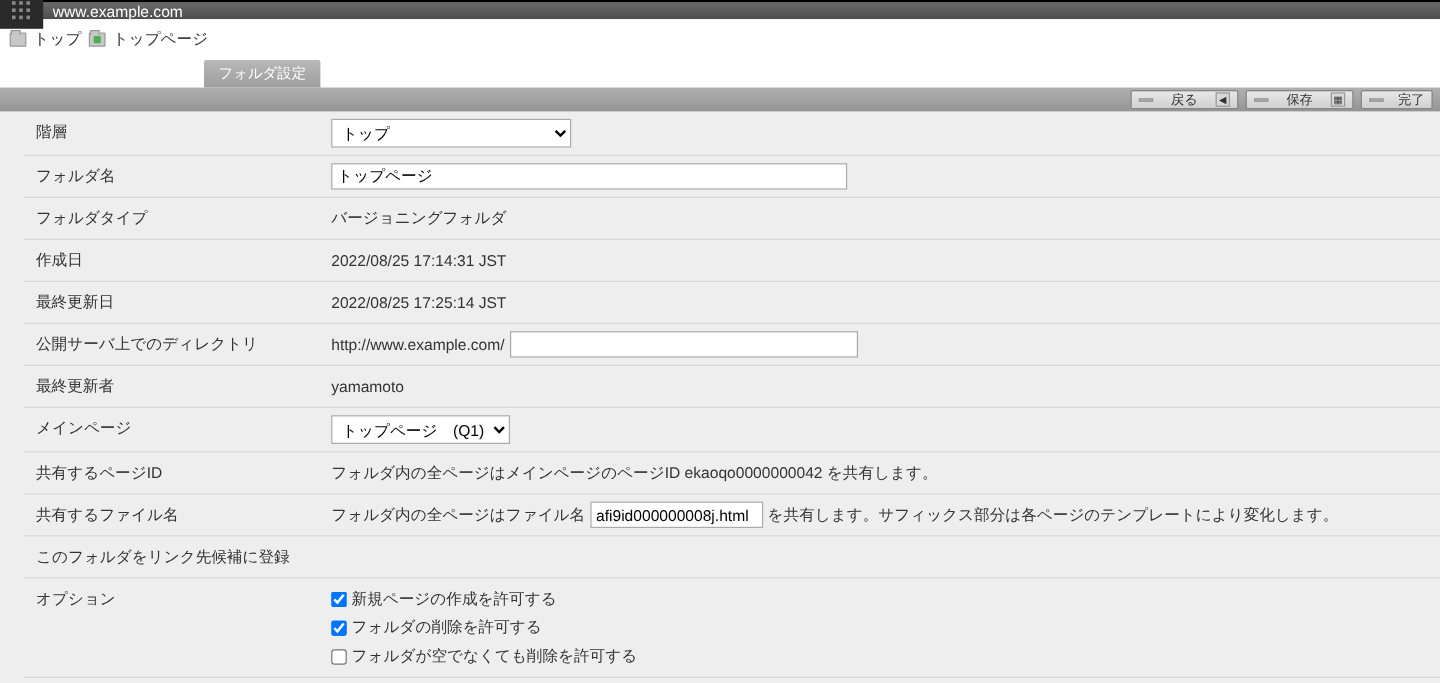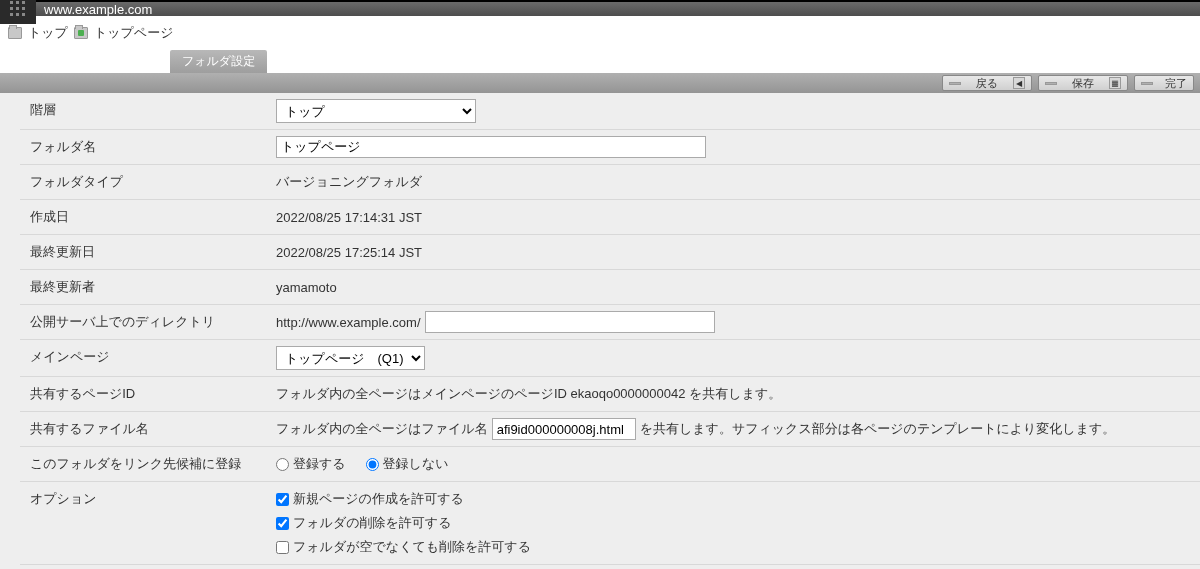--- a/index.html
+++ b/index.html
@@ -106,30 +106,30 @@
     <div class="form-label">作成日</div>
     <div class="form-value">2022/08/25 17:14:31 JST</div>
   </div>
 
   <div class="form-row">
     <div class="form-label">最終更新日</div>
     <div class="form-value">2022/08/25 17:25:14 JST</div>
   </div>
 
   <div class="form-row">
-    <div class="form-label">最終更新者</div>
-    <div class="form-value">yamamoto</div>
-  </div>
-
-  <div class="form-row">
     <div class="form-label">公開サーバ上でのディレクトリ</div>
     <div class="form-value">
       <span>http://www.example.com/</span>
       <input type="text" style="width: 290px;" value="">
     </div>
+  </div>
+
+  <div class="form-row">
+    <div class="form-label">最終更新者</div>
+    <div class="form-value">yamamoto</div>
   </div>
 
   <div class="form-row">
     <div class="form-label">メインページ</div>
     <div class="form-value">
       <select>
         <option>トップページ　(Q1)</option>
       </select>
     </div>
   </div>
@@ -143,28 +143,20 @@
     <div class="form-label">共有するファイル名</div>
     <div class="form-value">
       <span>フォルダ内の全ページはファイル名</span>
       <input type="text" style="width: 144px;" value="afi9id000000008j.html">
       <span>を共有します。サフィックス部分は各ページのテンプレートにより変化します。</span>
     </div>
   </div>
 
   <div class="form-row">
     <div class="form-label">このフォルダをリンク先候補に登録</div>
-    <div class="form-value">
-      <div class="radio-group">
-        <input type="radio" name="reg" style="">
-        <label>登録する</label>
-        <input type="radio" name="reg" checked="" style="">
-        <label>登録しない</label>
-      </div>
-    </div>
   </div>
 
   <div class="form-row">
     <div class="form-label">オプション</div>
     <div class="form-value multi">
       <div class="check-line">
         <input type="checkbox" checked="" style="">
         <label>新規ページの作成を許可する</label>
       </div>
       <div class="check-line">

